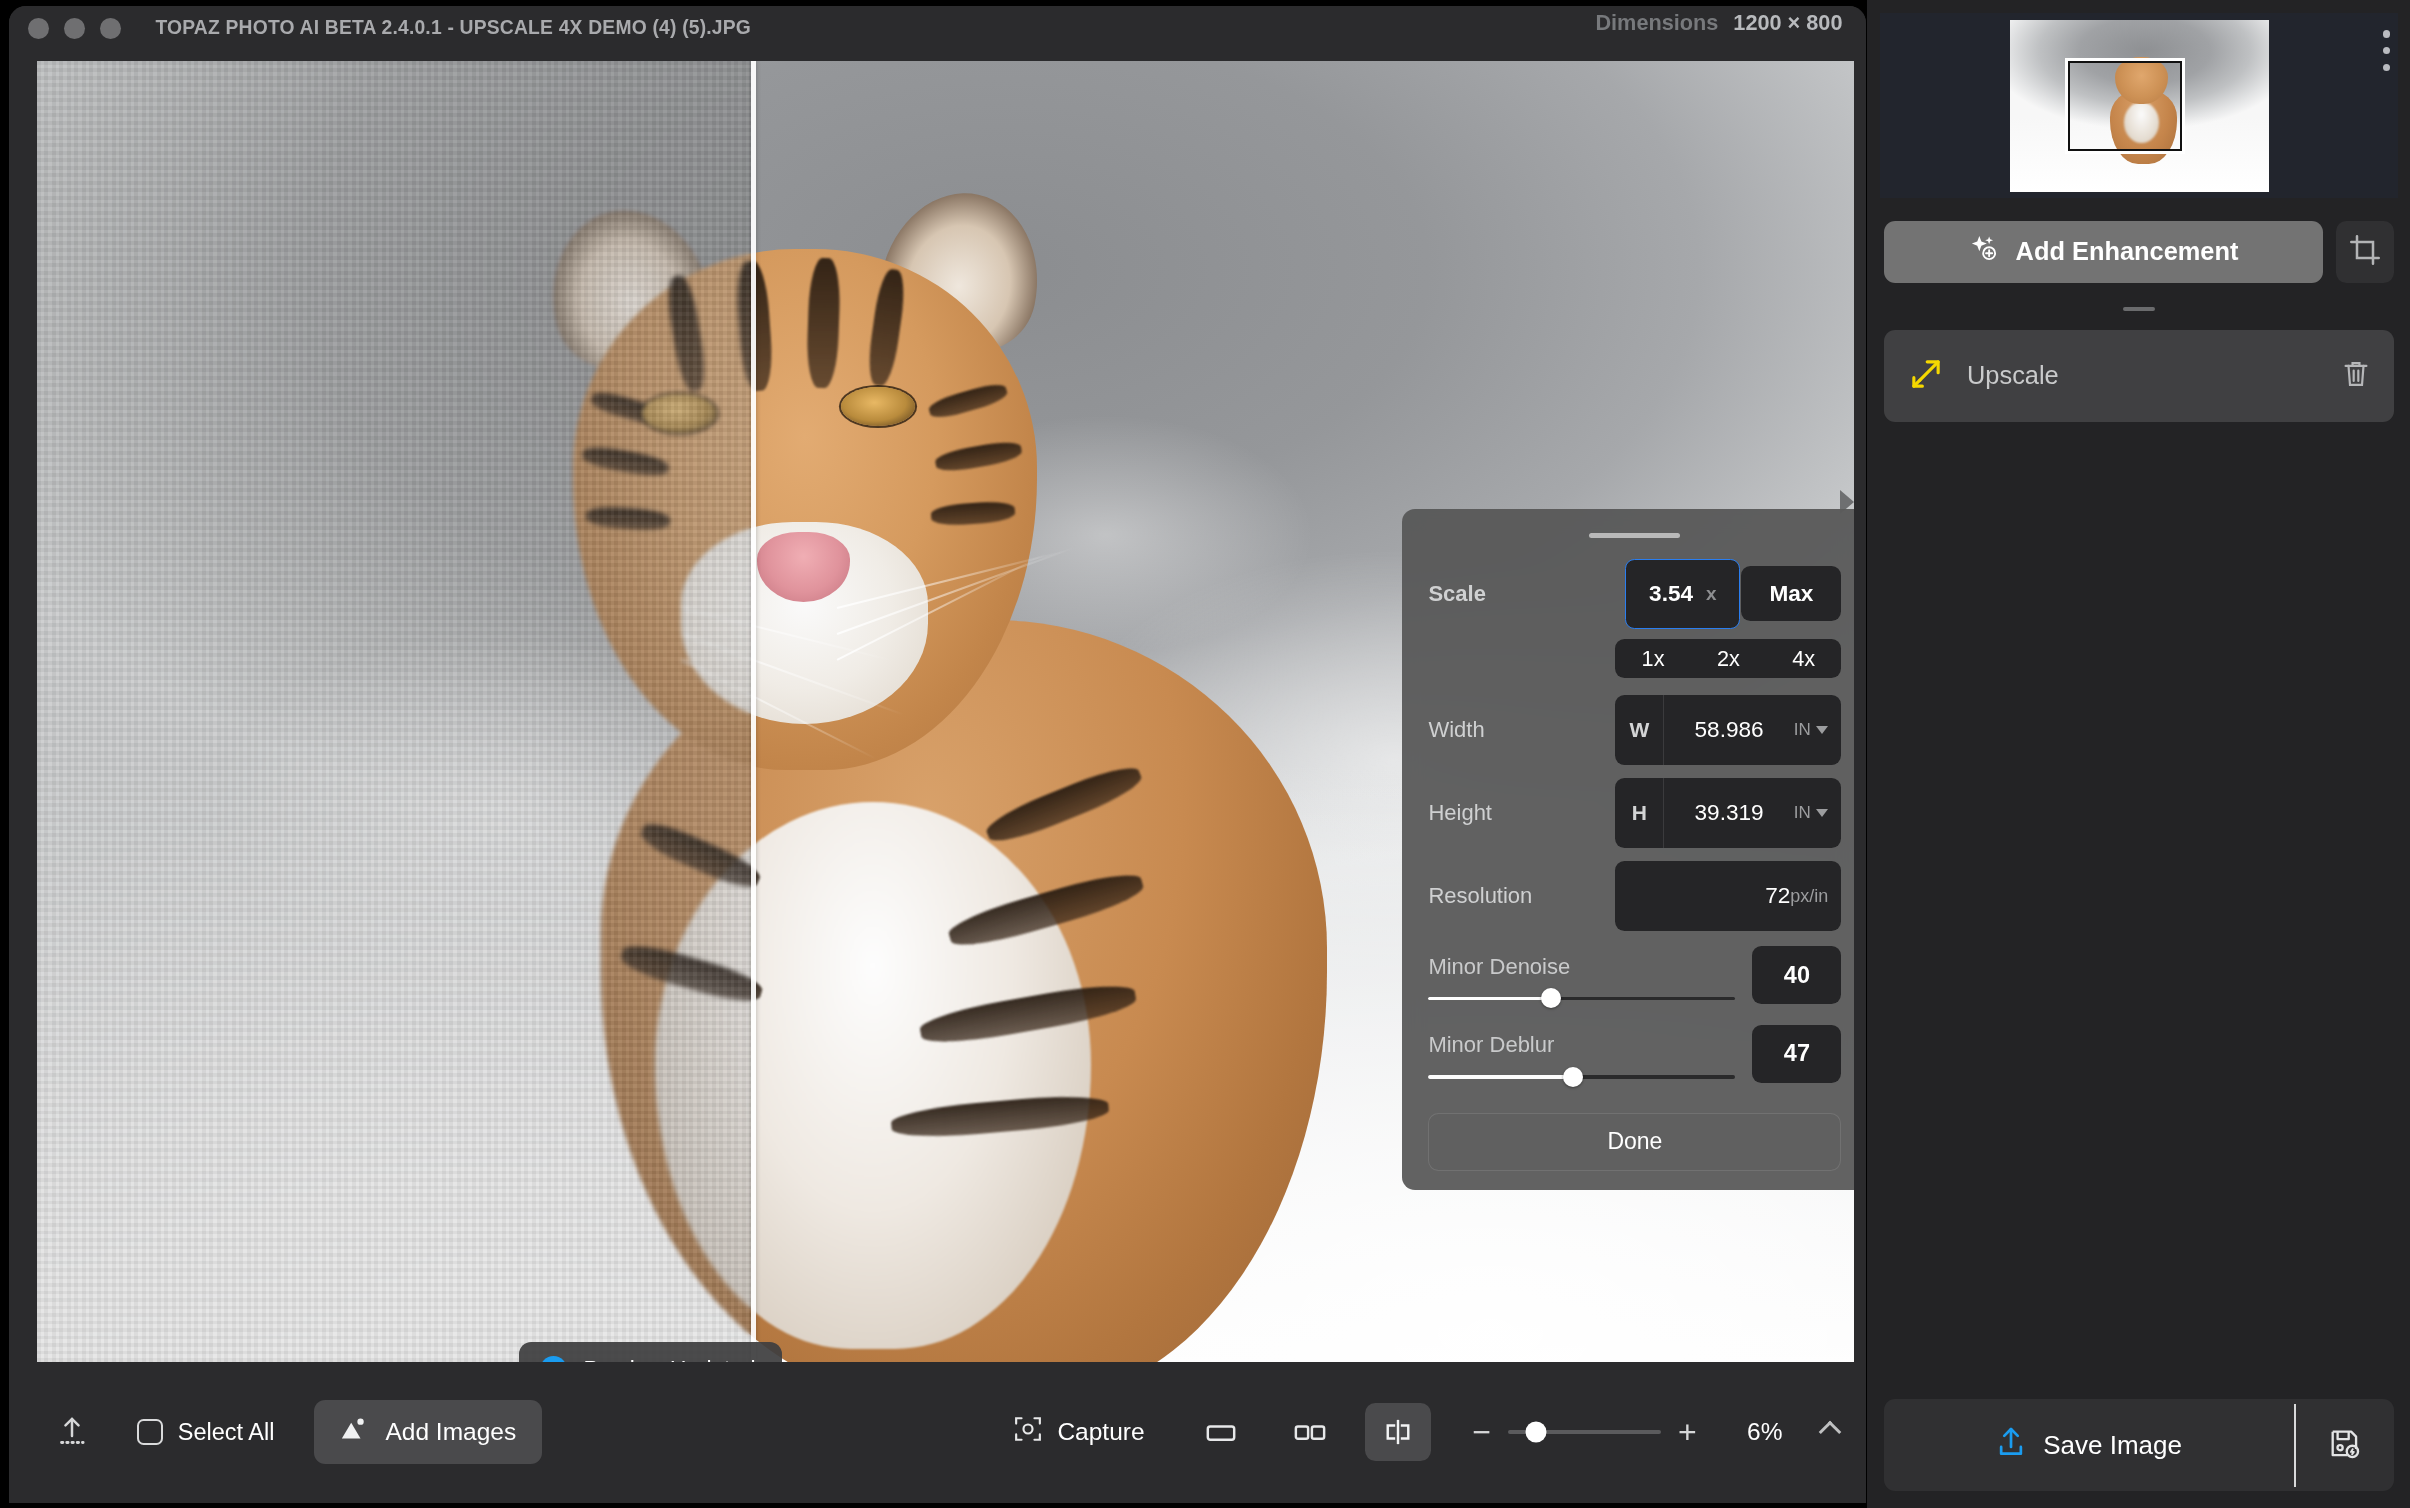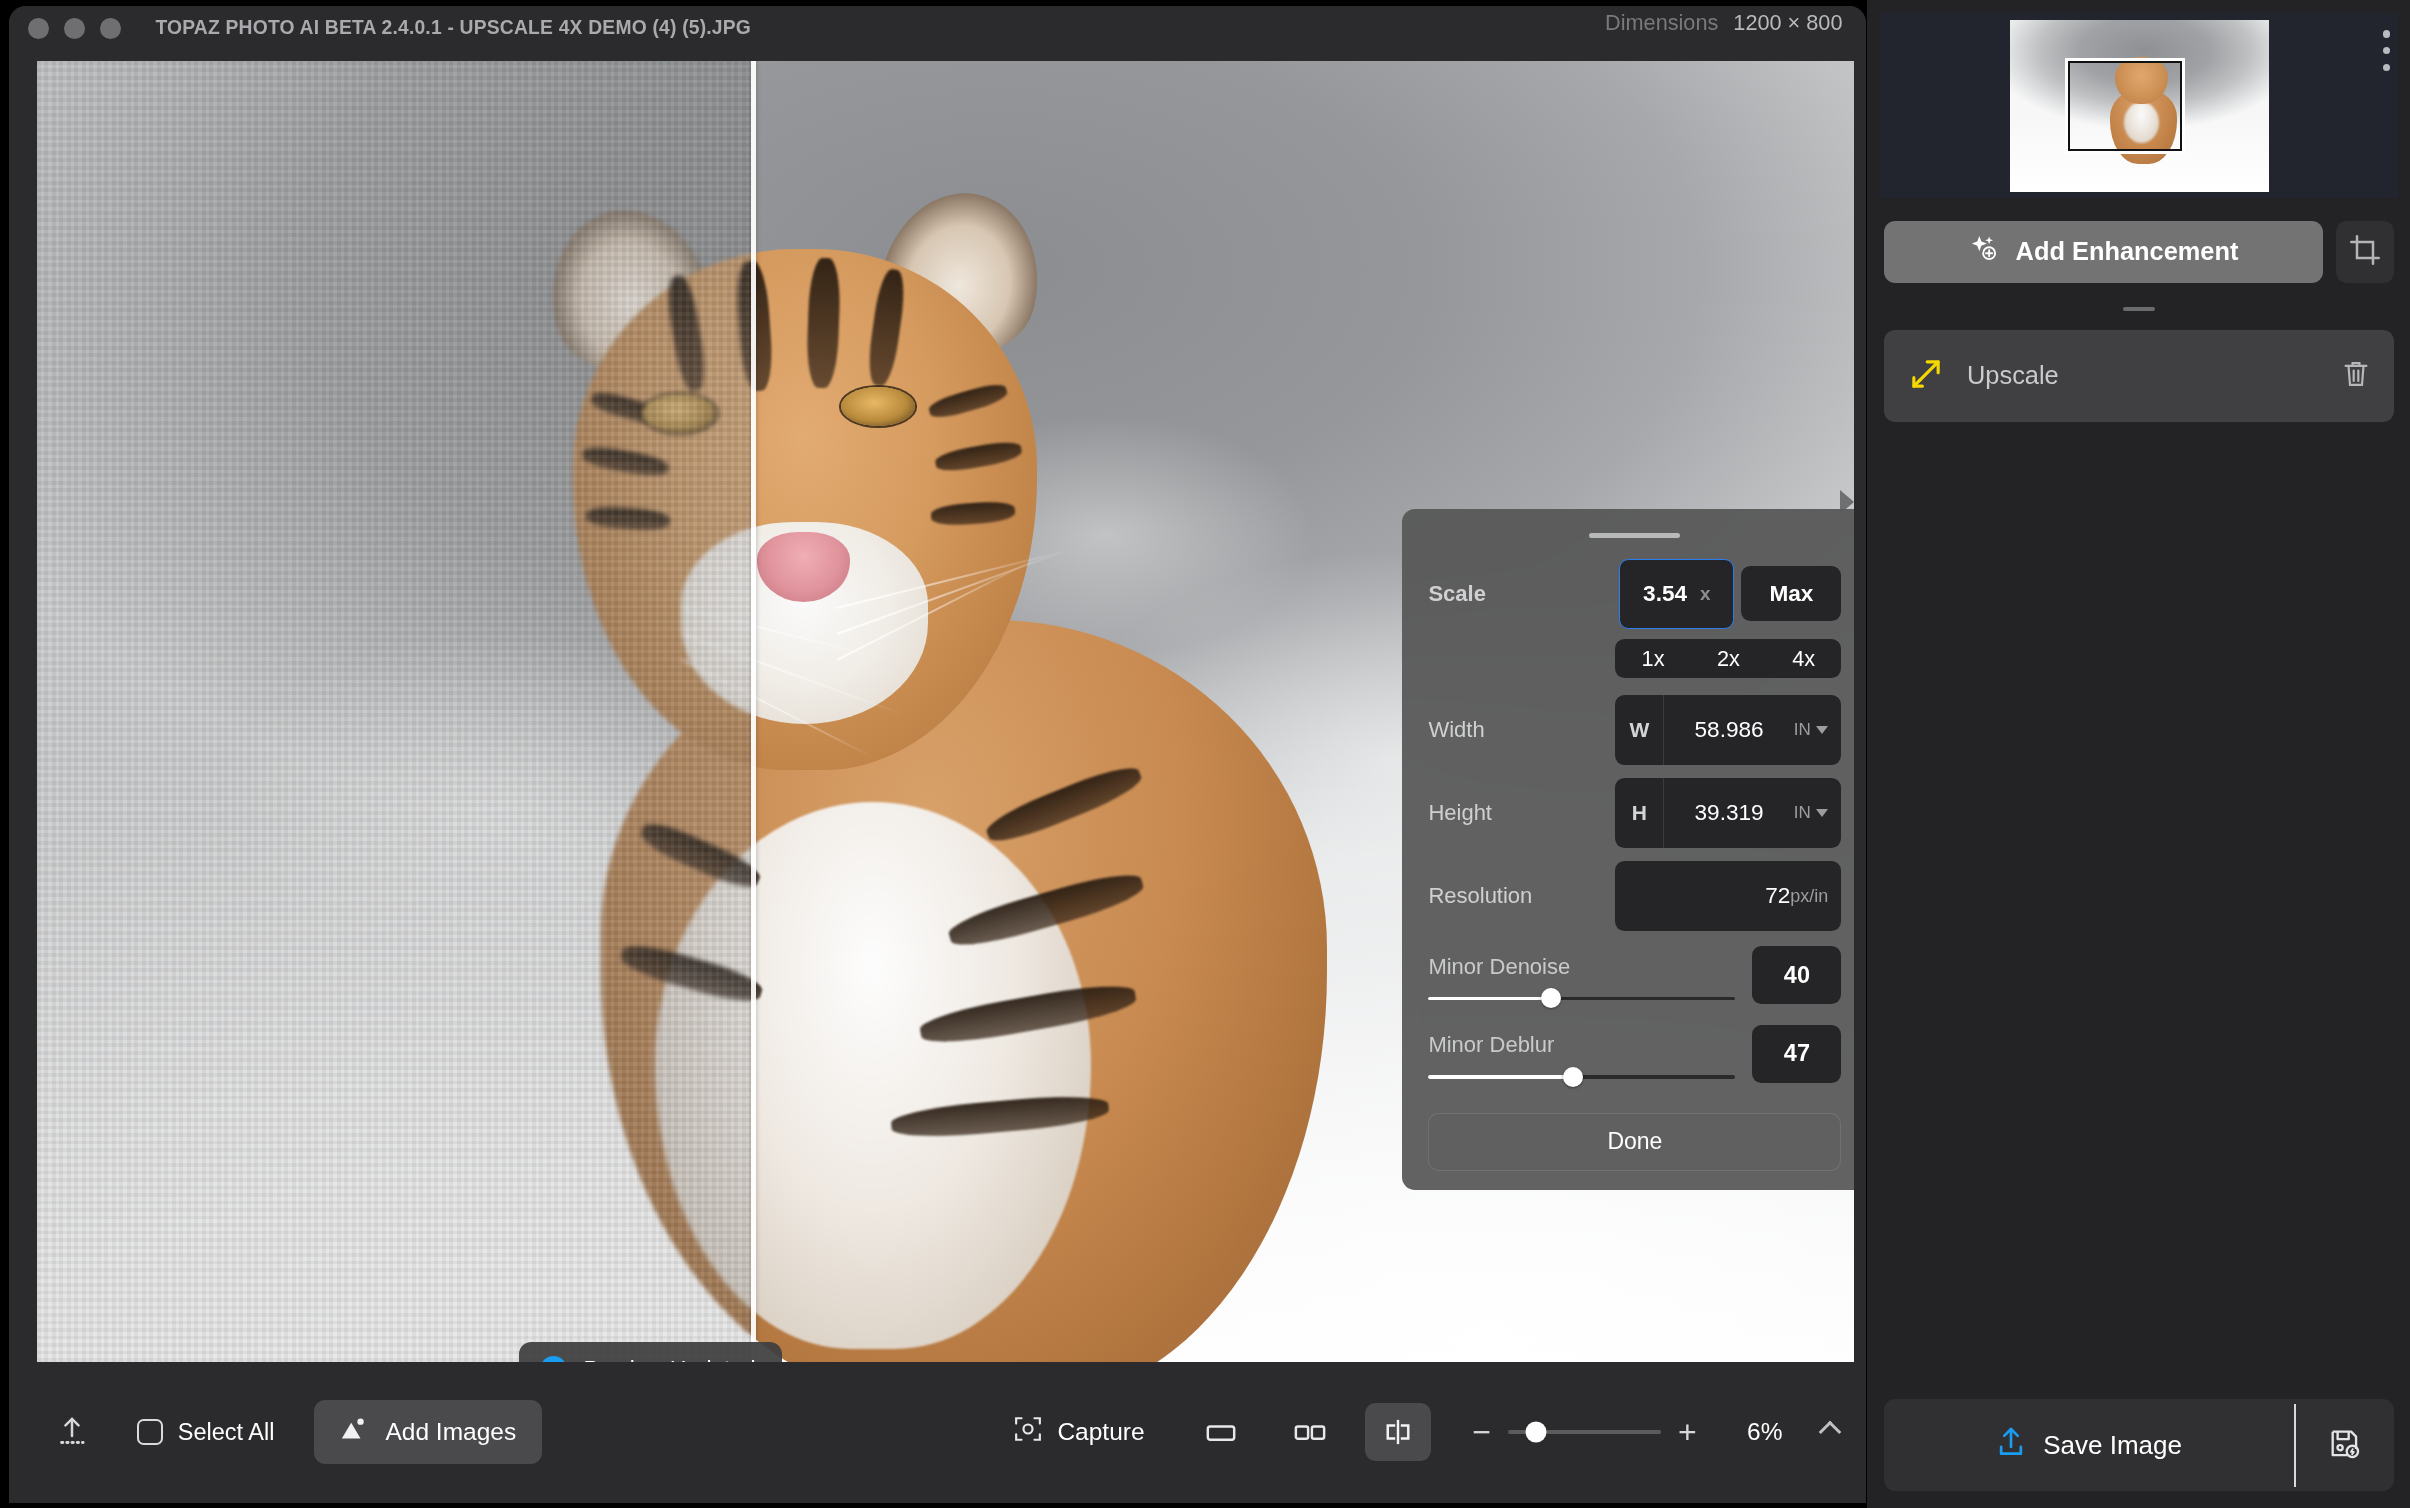--- a/index.html
+++ b/index.html
@@ -209,21 +209,21 @@
   }
   .scale-row { margin-bottom: 10.4px; font-weight: bold; }
   .scale-input {
     width: 115px; justify-content: center; gap: 13px;
     border: 1.9px solid #2a7ef0;
     background: #252527;
   }
   .scale-val { color: #fff; font-size: 22.6px; }
   .scale-x { color: #8d8e90; font-size: 19px; }
   .btn-max {
-    width: 100px; height: 55px; margin-left: 7px;
+    width: 100px; height: 55px; margin-left: 1px;
     background: #252527; border-radius: 9.4px;
     display: flex; align-items: center; justify-content: center;
     color: #fff; font-size: 22.6px;
   }
   .seg {
     margin-left: auto;
     width: 226px; height: 39px;
     background: #252527; border-radius: 9.4px;
     display: flex; align-items: center; justify-content: space-around;
     margin-bottom: 17px;
@@ -451,20 +451,21 @@
   }
   .save-sep { width: 1.9px; height: 83px; background: #d8d9da; }
   .save-alt {
     width: 98px; height: 100%;
     display: flex; align-items: center; justify-content: center;
   }
   .dim-box {
     position: absolute; right: 561px; top: 0;
     height: 45px; display: flex; align-items: center; gap: 15px;
     padding-right: 7.5px;
+    font-weight: bold;
   }
   .dim-label { color: #77797c; font-size: 21.7px; }
   .dim-val { color: #b8babd; font-size: 21.7px; }
 </style>
 </head>
 <body>
 
 <div id="app">
 
   <div class="window">

